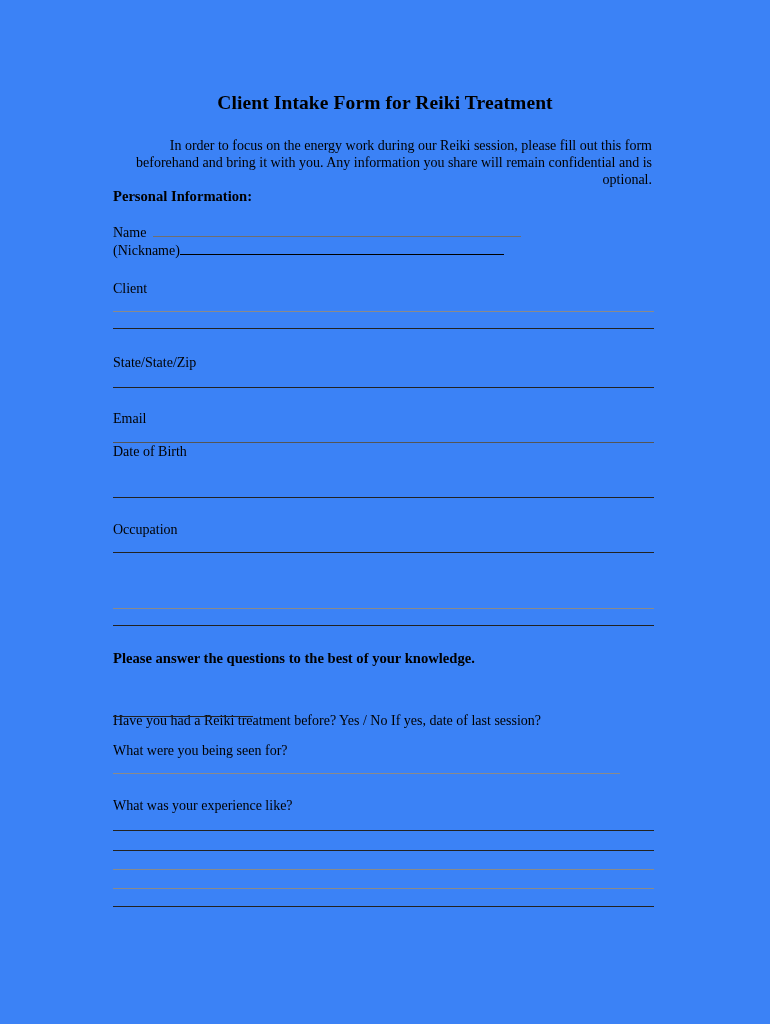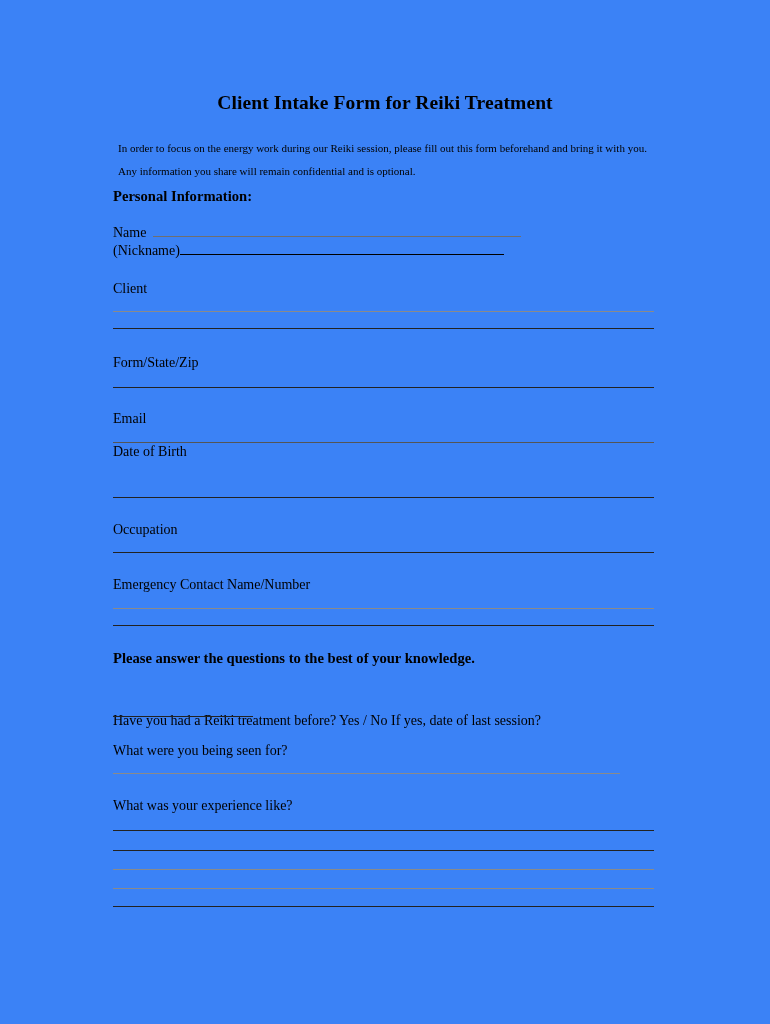--- a/index.html
+++ b/index.html
@@ -34,23 +34,23 @@
     font-size: 19.5px;
     font-weight: bold;
     letter-spacing: 0.1px;
   }
 
   .intro {
     position: absolute;
     left: 118px;
     top: 137px;
     width: 534px;
-    text-align: left;
-    font-size: 11px;
-    line-height: 23px;
+    text-align: right;
+    font-size: 14px;
+    line-height: 17px;
   }
 
   
   .section-head {
     position: absolute;
     left: 113px;
     font-size: 14.6px;
     font-weight: bold;
     text-align: center;
   }
@@ -123,33 +123,32 @@
 
   <div class="inline-row" style="top:243px;justify-content:flex-end;">
     <span class="lbl">(Nickname)</span>
     <span class="fill" style="width:324px; margin-left:0px;"></span>
   </div>
 
   <div class="field-label" style="top:281px;">Client</div>
   <div class="rule gray" style="top:311px; width:541px;"></div>
   <div class="rule" style="top:328px; width:541px;"></div>
 
-  <div class="field-label" style="top:355px;">Form/State/Zip</div>
+  <div class="field-label" style="top:355px;">State/State/Zip</div>
   <div class="rule" style="top:387px; width:541px;"></div>
 
   <div class="field-label" style="top:411px;">Email</div>
   <div class="rule thin" style="top:442px; width:541px;"></div>
 
   <div class="field-label" style="top:444px;">Date of Birth</div>
   <div class="rule" style="top:497px; width:541px;"></div>
 
   <div class="field-label" style="top:522px;">Occupation</div>
   <div class="rule" style="top:552px; width:541px;"></div>
 
-  <div class="field-label" style="top:577px;">Emergency Contact Name/Number</div>
   <div class="rule gray" style="top:608px; width:541px;"></div>
   <div class="rule" style="top:625px; width:541px;"></div>
 
   <div class="section-head" style="top:650px;">Please answer the questions to the best of your knowledge.</div>
 
   <div class="question" style="top:688px;margin-top:25px;">Have you had a Reiki treatment before? Yes / No If yes, date of last session?</div>
   <div class="rule" style="top:716px; width:140px;"></div>
 
   <div class="question" style="top:743px;">What were you being seen for?</div>
   <div class="rule gray" style="top:773px; width:507px;"></div>

